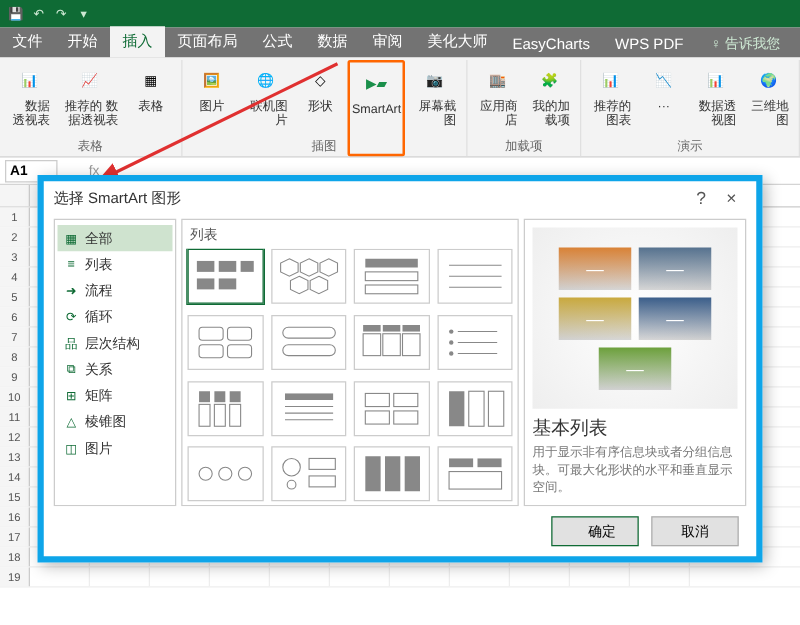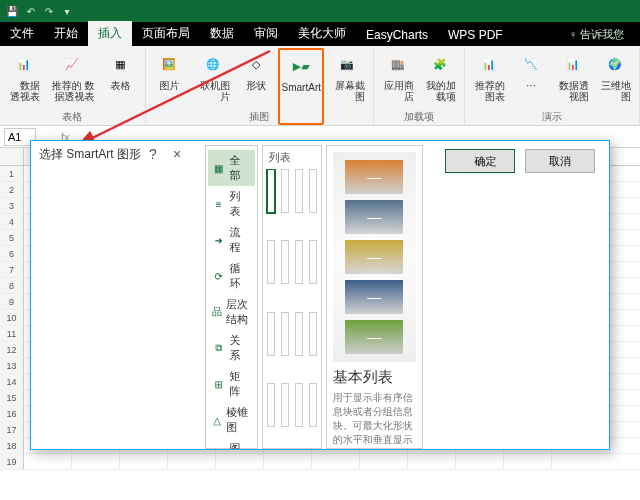--- a/index.html
+++ b/index.html
@@ -1,42 +1,42 @@
 <!DOCTYPE html>
 <html><head>
 <meta charset="utf-8">
 <style>
   * { margin:0; padding:0; box-sizing:border-box; font-family:"Microsoft YaHei",sans-serif; }
   body { background:#fff; width:640px; height:500px; overflow:hidden; position:relative; font-size:11px; }
   .titlebar { background:#0f6b35; height:22px; display:flex; align-items:center; padding:0 4px; }
   .ti { width:18px; height:18px; color:#cde8d3; display:flex; align-items:center; justify-content:center; font-size:10px; }
-  .ribbon-tabs { background:#000000; height:24px; display:flex; align-items:flex-end; color:#fff; font-size:12px; }
+  .ribbon-tabs { background:#737373; height:24px; display:flex; align-items:flex-end; color:#fff; font-size:12px; }
   .rtab { padding:4px 10px; cursor:pointer; }
   .rtab.active { background:#f3f3f3; color:#0f6b35;text-align:center; }
   .rtab.tell { margin-left:auto; margin-right:6px; font-size:11px; color:#cde8d3; }
   .ribbon { background:#f3f3f3; height:80px; border-bottom:1px solid #d4d4d4; display:flex; padding:2px 0 0 0; }
   .rgroup { display:flex; flex-direction:column; align-items:center; border-right:1px solid #e0e0e0; padding:0 4px; position:relative; }
   .rgroup .glabel { font-size:10px; color:#666; position:absolute; bottom:1px; left:0; right:0; text-align:center; }
   .rbtns { display:flex; gap:2px; flex:1; }
   .rbtn { display:flex; flex-direction:column; align-items:center; justify-content:flex-start; padding:2px 4px; min-width:40px; }
   .rbtn .ic { width:28px; height:28px; display:flex; align-items:center; justify-content:center; margin-bottom:2px; }
   .rbtn .lbl { font-size:10px; color:#333; text-align:right; line-height:11px; }
   .rbtn.hl { border:2px solid #ff6600; border-radius:2px; }
   .formula-bar { height:22px; border-bottom:1px solid #d4d4d4; display:flex; align-items:center; }
-  .namebox { width:32px; height:18px; border:1px solid #ccc; margin:0 4px; font-size:11px; padding:0 3px; display:flex; align-items:center; }
+  .namebox { width:42px; height:18px; border:1px solid #ccc; margin:0 4px; font-size:11px; padding:0 3px; display:flex; align-items:center;font-weight:bold; }
   .sheet { position:relative; height:350px; background:#fff; }
   .colhdrs { display:flex; border-bottom:1px solid #ccc; height:18px; }
   .ch { border-right:1px solid #ccc; width:48px; background:#f5f5f5; text-align:center; font-size:10px; color:#555; line-height:18px; }
   .ch:first-child { width:24px; }
   .rows { }
   .row { display:flex; height:16px; border-bottom:1px solid #eee; }
   .rh { width:24px; background:#f5f5f5; border-right:1px solid #ccc; text-align:center; font-size:9px; color:#555; line-height:16px; }
   .cell { width:48px; border-right:1px solid #eee; }
   .arrow { position:absolute; top:39px; left:30px; width:270px; height:120px; pointer-events:none; }
-  .dialog { position:absolute; top:140px; left:30px; width:580px; height:310px; background:#fff; border:1px solid #0ea5e9; box-shadow:3px 3px 12px rgba(0,0,0,0.3); display:flex; flex-direction:row; }
+  .dialog { position:absolute; top:140px; left:30px; width:580px; height:310px; background:#fff; border:5px solid #0ea5e9; box-shadow:3px 3px 12px rgba(0,0,0,0.3); display:flex; flex-direction:column; }
   .dlg-title { height:26px; display:flex; align-items:center; padding:0 8px; font-size:12px; color:#333; }
   .dlg-title .sp { flex:1; }
   .dlg-close { width:24px; text-align:center; font-size:14px; color:#555; cursor:pointer; }
   .dlg-body { flex:1; display:flex; padding:4px 8px 0 8px; gap:4px; overflow:hidden; }
   .catlist { width:98px; border:1px solid #ccc; background:#fff; padding:4px 2px; }
   .cat { display:flex; align-items:center; gap:4px; padding:3px 4px; font-size:11px; color:#333; cursor:pointer; }
   .cat.sel { background:#cfe3cf; }
   .cat .ci { width:14px; height:14px; display:flex; align-items:center; justify-content:center; font-size:10px; color:#0f6b35; }
   .layouts { flex:1; border:1px solid #ccc; display:flex; flex-direction:column; }
   .ltitle { font-size:11px; color:#555; padding:4px 6px; }
@@ -61,20 +61,21 @@
   <span class="ti">↶</span>
   <span class="ti">↷</span>
   <span class="ti">▾</span>
 </div>
 
 <div class="ribbon-tabs">
   <div class="rtab">文件</div>
   <div class="rtab">开始</div>
   <div class="rtab active">插入</div>
   <div class="rtab">页面布局</div>
+  <div class="rtab">公式</div>
   <div class="rtab">数据</div>
   <div class="rtab">审阅</div>
   <div class="rtab">美化大师</div>
   <div class="rtab">EasyCharts</div>
   <div class="rtab">WPS PDF</div>
   <div class="rtab tell">♀ 告诉我您</div>
 </div>
 
 <div class="ribbon">
   <div class="rgroup">

